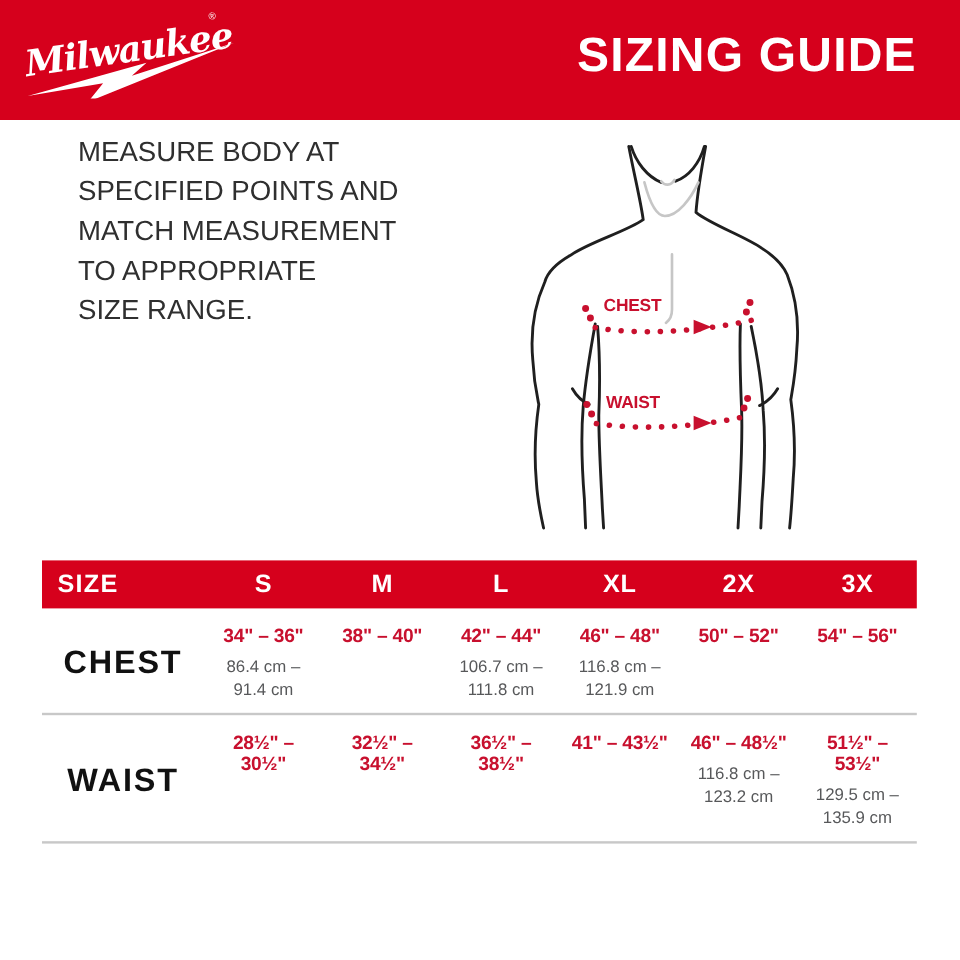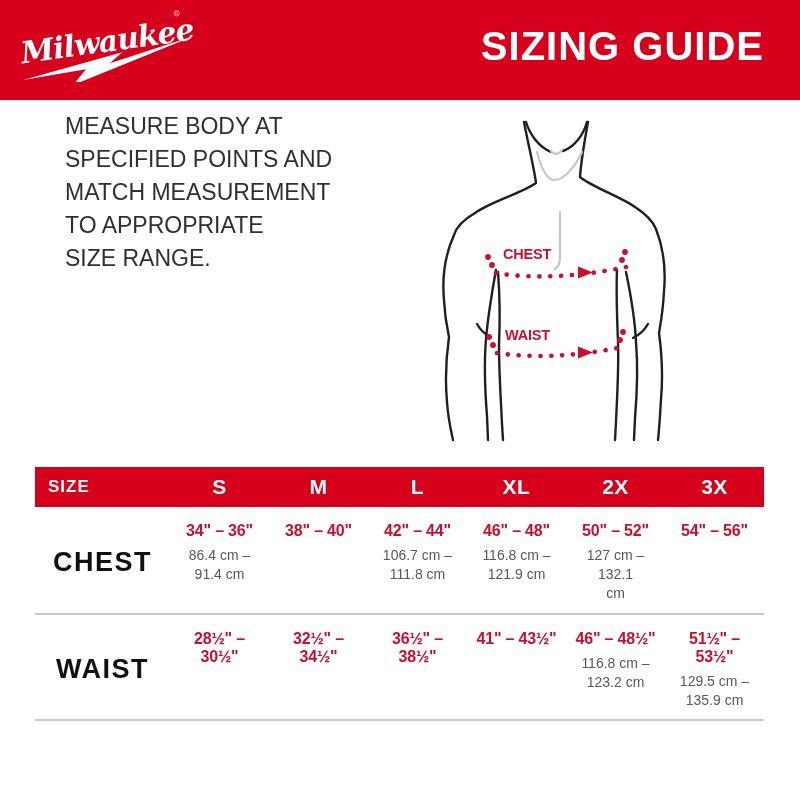--- a/index.html
+++ b/index.html
@@ -50,21 +50,21 @@
     font-size:14.5px; font-weight:bold; fill:#c8102e; letter-spacing:-0.2px;
   }
 
   
   .sizing-table { position:absolute; left:35px; top:467px; width:729px; }
   .thead {
     display:grid; grid-template-columns:135px repeat(6,1fr);
     background:#d6001c; height:40px; align-items:center;
   }
   .thead .size-label {
-    padding-left:13px; font-size:17px; font-weight:700;
+    padding-left:13px; font-size:21px; font-weight:700;
     color:#ffffff; letter-spacing:1px;
   }
   .thead .col {
     text-align:center; font-size:21px; font-weight:700;
     color:#ffffff; letter-spacing:0.5px;
   }
   .trow {
     display:grid; grid-template-columns:135px repeat(6,1fr);
     border-bottom:2px solid #c8c8c8;
     padding:15px 0 10px 0;
@@ -166,22 +166,20 @@
         <div class="cm">106.7 cm –
 111.8 cm</div>
       </div>
       <div class="cell">
         <div class="in">46" – 48"</div>
         <div class="cm">116.8 cm –
 121.9 cm</div>
       </div>
       <div class="cell">
         <div class="in">50" – 52"</div>
-        <div class="cm">127 cm – 132.1
-cm</div>
       </div>
       <div class="cell">
         <div class="in">54" – 56"</div>
       </div>
     </div>
 
     <div class="trow">
       <div class="rlabel">WAIST</div>
       <div class="cell">
         <div class="in">28½" – 30½"</div>

